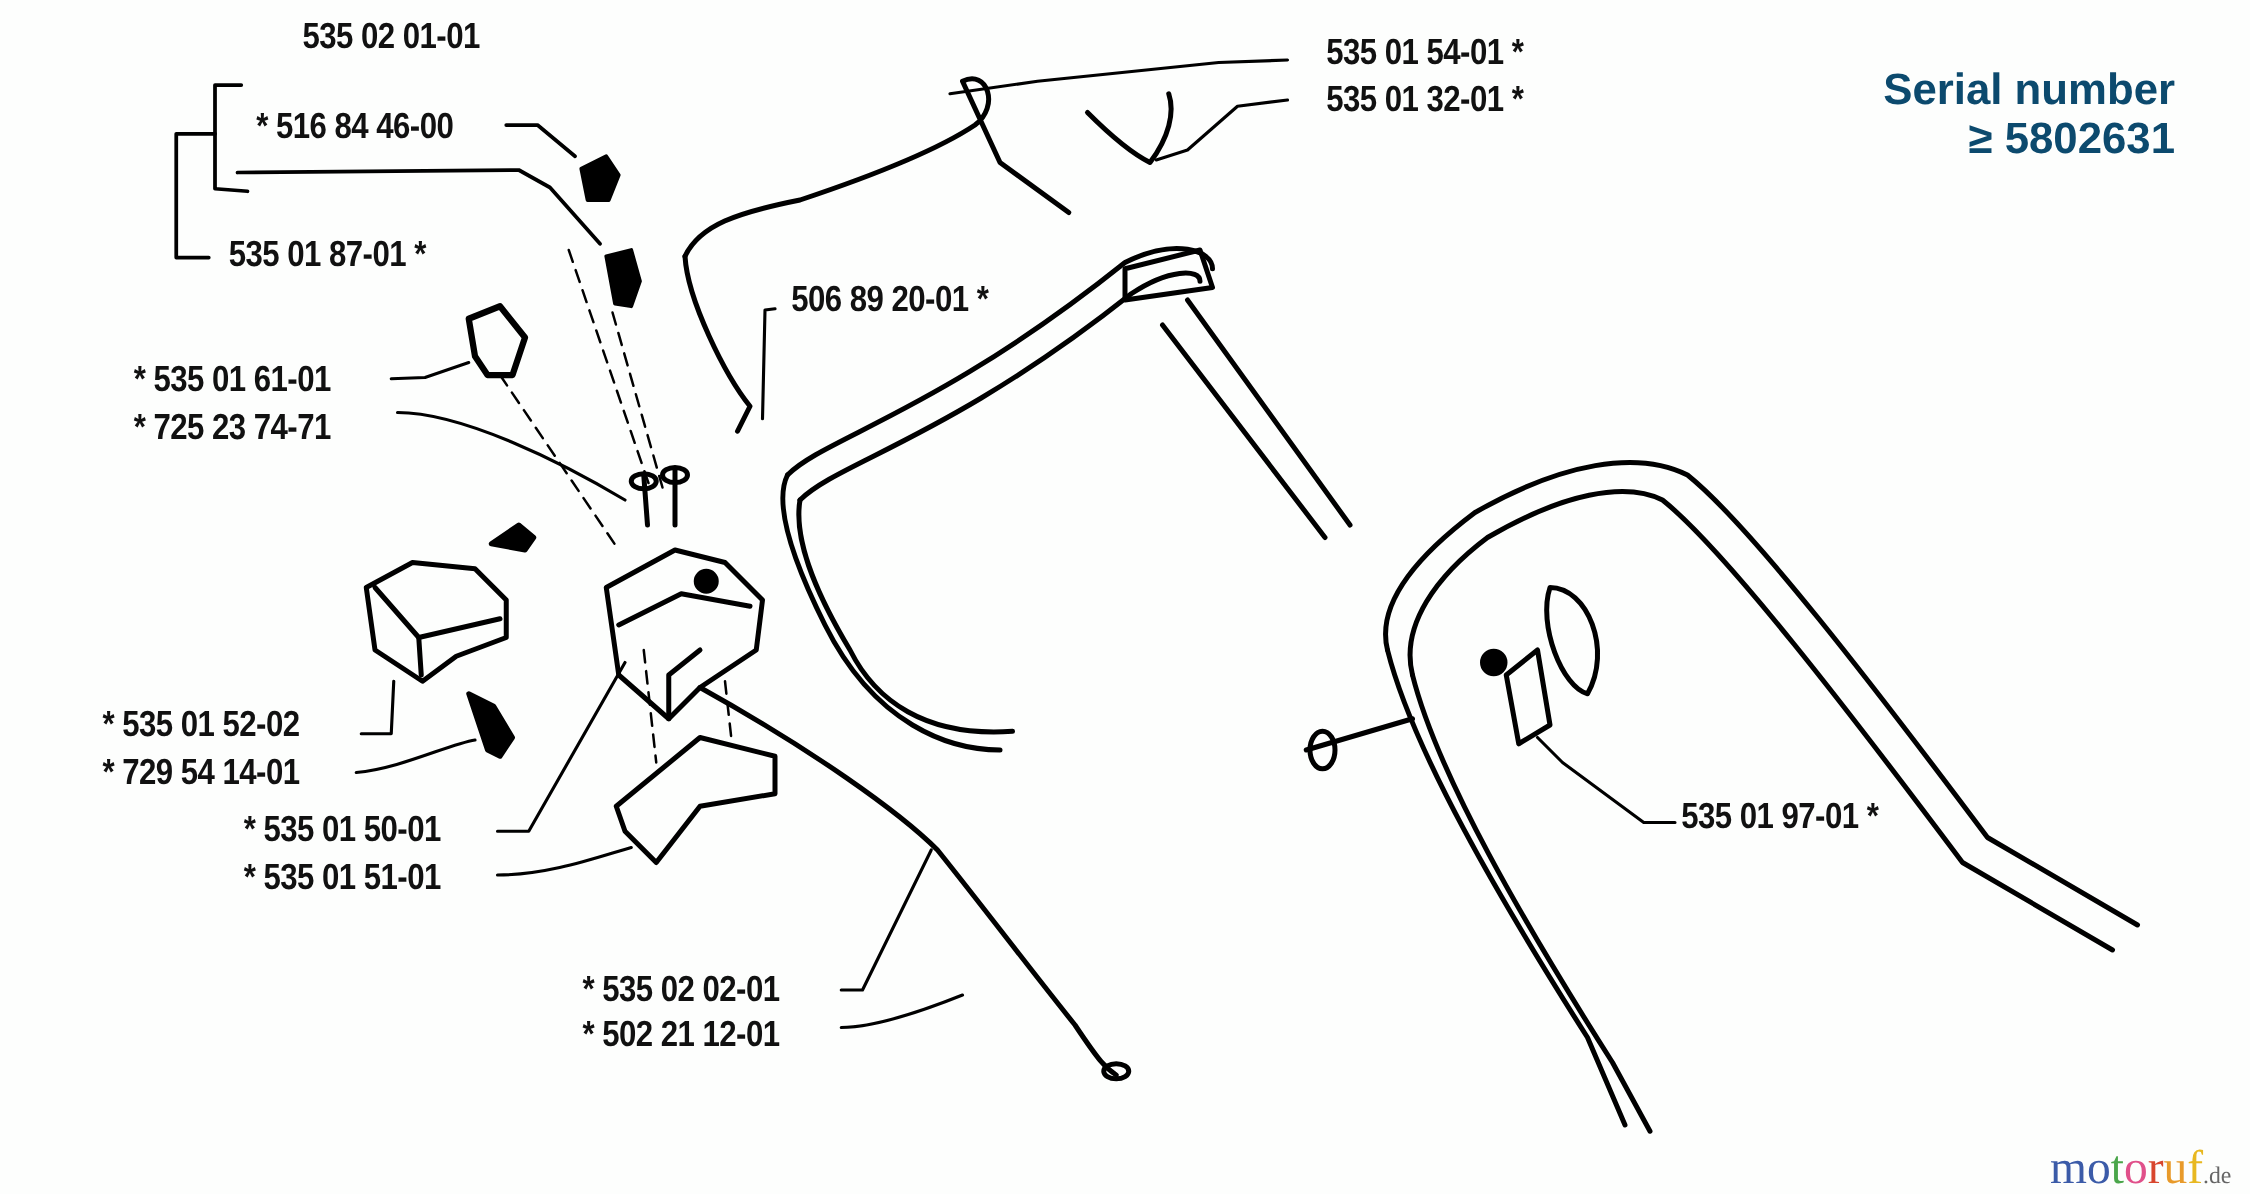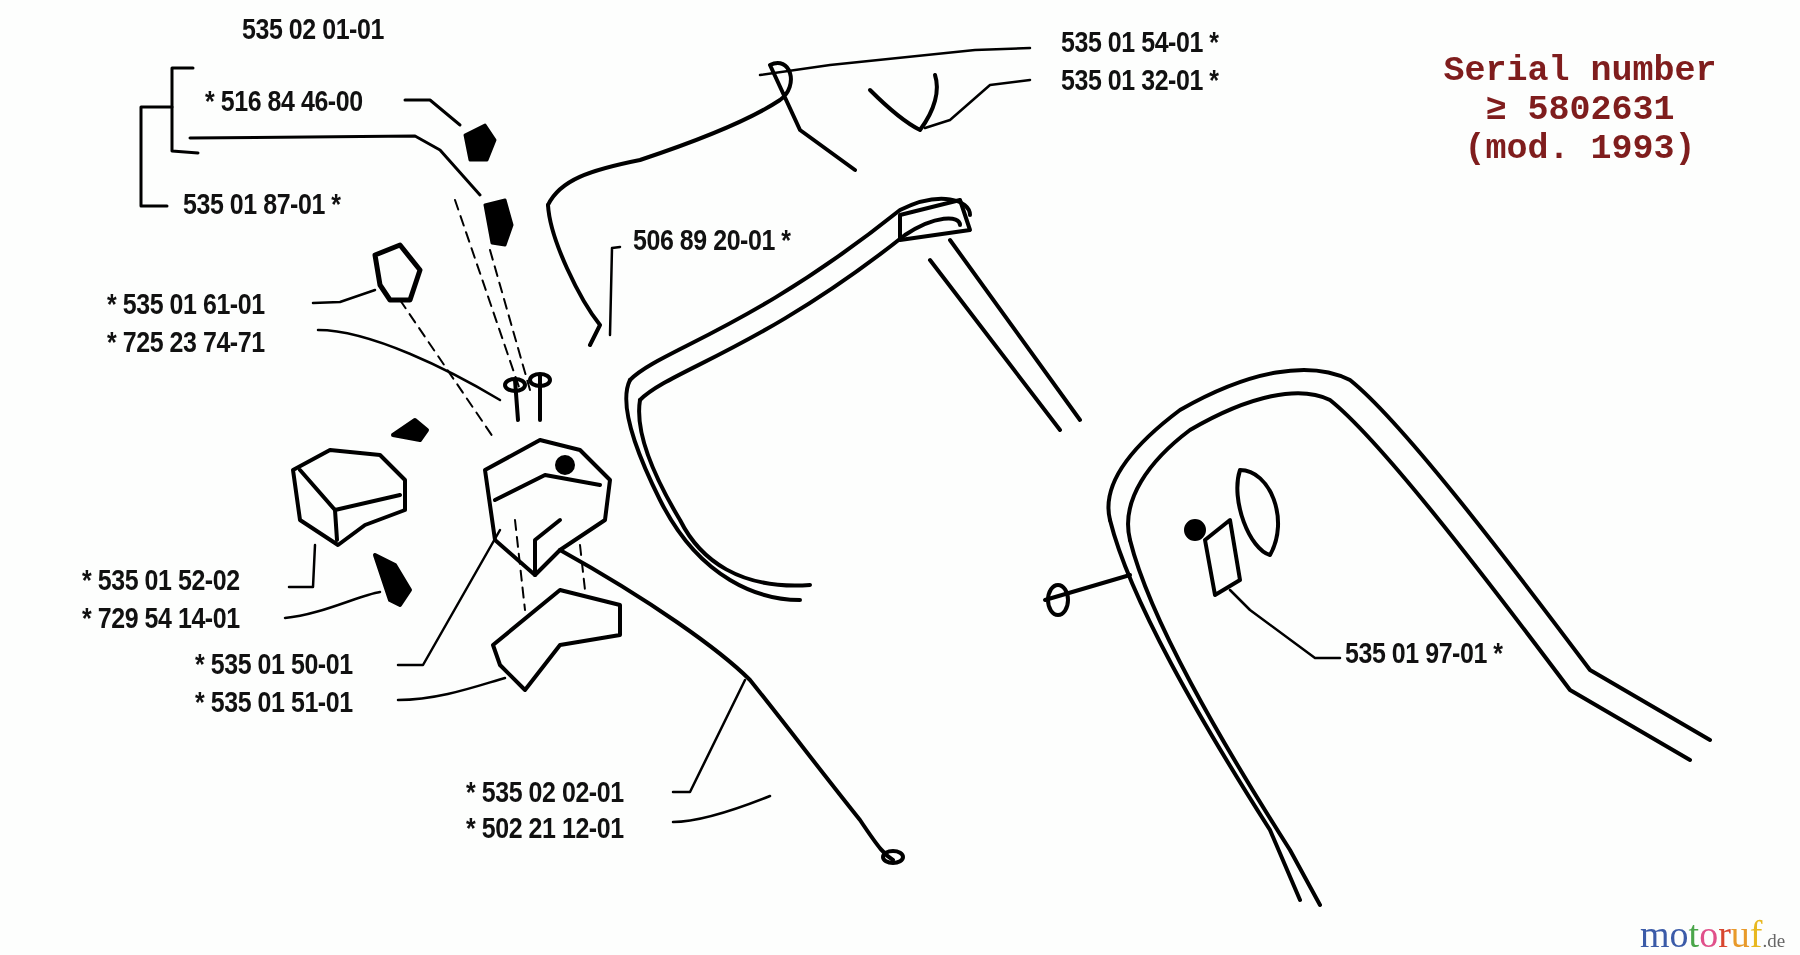--- a/index.html
+++ b/index.html
@@ -2,23 +2,23 @@
 <html><head>
 <meta charset="utf-8">
 <style>
   html, body { margin:0; padding:0; background:#fdfefd; }
   body { width:1800px; height:955px; position:relative; overflow:hidden;
          font-family:"Liberation Sans", sans-serif; }
   svg.art { position:absolute; left:0; top:0; }
   .lbl { position:absolute; font-family:"Liberation Sans Narrow","Liberation Sans", sans-serif;
          font-size:29px; font-weight:bold; color:#111; white-space:nowrap; letter-spacing:-0.5px;
          transform:scaleX(0.86); transform-origin:left center; line-height:1; }
-  .serial { position:absolute; left:1420px; top:52px; width:320px; text-align:center;
-            font-family:Liberation Mono, monospace; font-weight:bold; font-size:35px;
-            color:#7f1d1d; line-height:1.12; }
+  .serial { position:absolute; left:1420px; top:52px; width:320px; text-align:right;
+            font-family:Liberation Sans, sans-serif; font-weight:bold; font-size:35px;
+            color:#0c4a6e; line-height:1.12; }
   .logo { position:absolute; left:1640px; top:915px; font-family:"Liberation Serif", serif;
           font-size:38px; line-height:1; white-space:nowrap; }
   .logo .de { font-size:19px; color:#666; }
 </style>
 </head>
 <body>
 
 <svg class="art" width="1800" height="955" viewBox="0 0 1800 955" fill="none" stroke="#000" stroke-width="3" stroke-linecap="round" stroke-linejoin="round">
 
   <g>
@@ -123,18 +123,17 @@
 <div class="lbl" style="left:195px;top:688px;">*  535 01 51-01</div>
 <div class="lbl" style="left:466px;top:778px;">*  535 02 02-01</div>
 <div class="lbl" style="left:466px;top:814px;">*  502 21 12-01</div>
 <div class="lbl" style="left:1061px;top:28px;">535 01 54-01   *</div>
 <div class="lbl" style="left:1061px;top:66px;">535 01 32-01   *</div>
 <div class="lbl" style="left:1345px;top:639px;">535 01 97-01   *</div>
 
 <div class="serial">
   <div>Serial number</div>
   <div>≥ 5802631</div>
-  <div>(mod. 1993)</div>
 </div>
 
 <div class="logo">
   <span class="lt" style="color:#3b5ba8">m</span><span class="lt" style="color:#3b5ba8">o</span><span class="lt" style="color:#4aa64a">t</span><span class="lt" style="color:#e0508a">o</span><span class="lt" style="color:#d8462e">r</span><span class="lt" style="color:#e89a2a">u</span><span class="lt" style="color:#e8b820">f</span><span class="de">.de</span>
 </div>
 
 </body></html>

